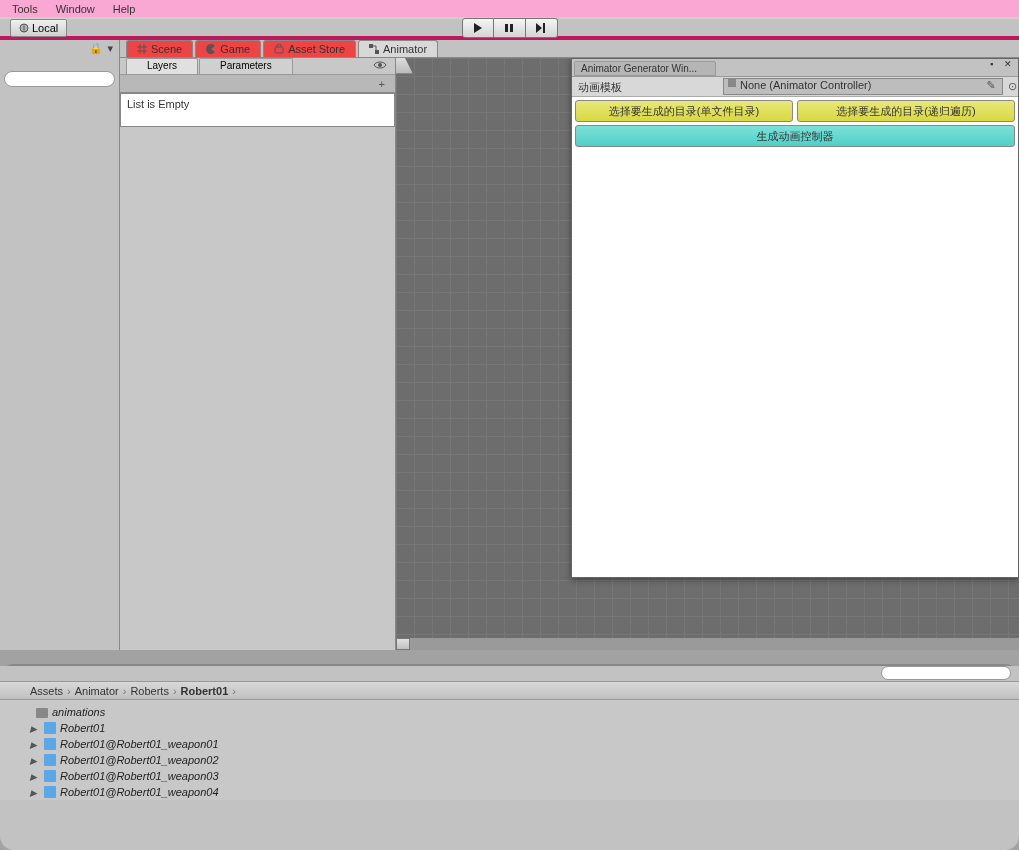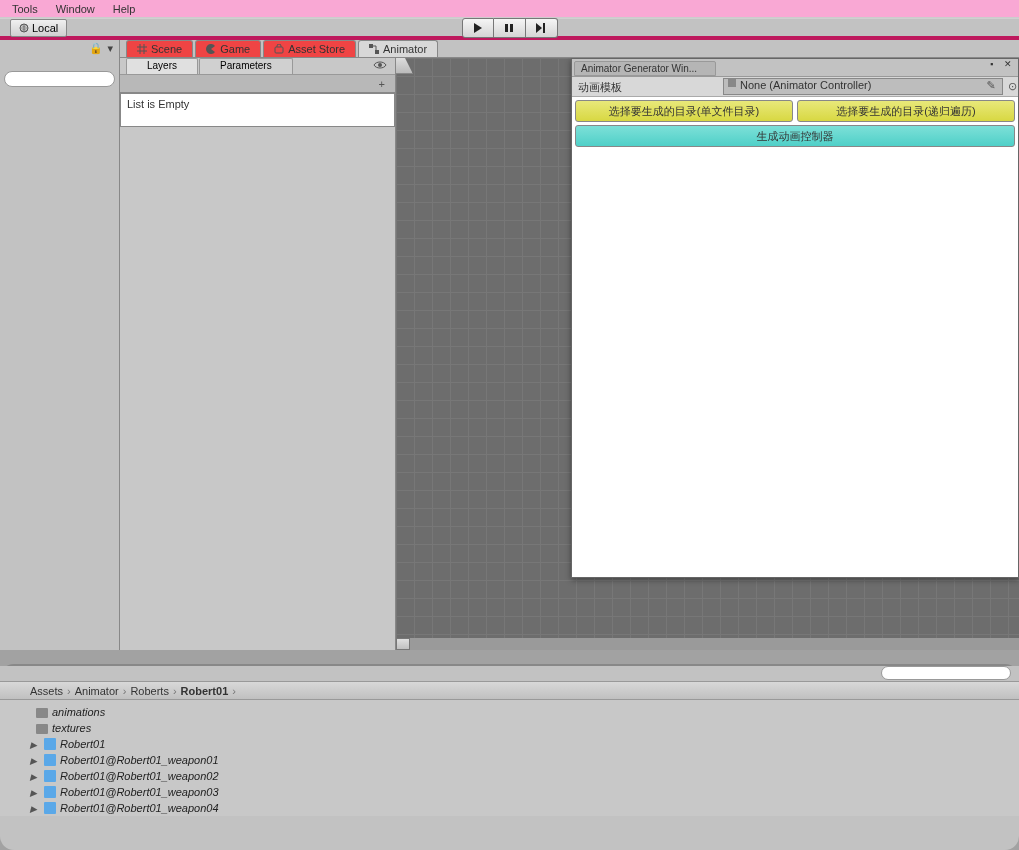--- a/index.html
+++ b/index.html
@@ -230,24 +230,20 @@
     <span class="bp-bc-item">Roberts</span>
     <span class="bp-bc-sep">›</span>
     <span class="bp-bc-item active">Robert01</span>
     <span class="bp-bc-sep">›</span>
   </div>
   <div class="bp-tree">
     <div class="bp-row">
         <span class="folder-icon"></span>
         <span>animations</span>
       </div>
-    <div class="bp-row">
-        <span class="folder-icon"></span>
-        <span>textures</span>
-      </div>
     <div class="bp-row indent1">
         <span class="bp-arrow">▶</span>
         <span class="prefab-icon"></span>
         <span>Robert01</span>
       </div>
     <div class="bp-row indent1">
         <span class="bp-arrow">▶</span>
         <span class="prefab-icon"></span>
         <span>Robert01@Robert01_weapon01</span>
       </div>

